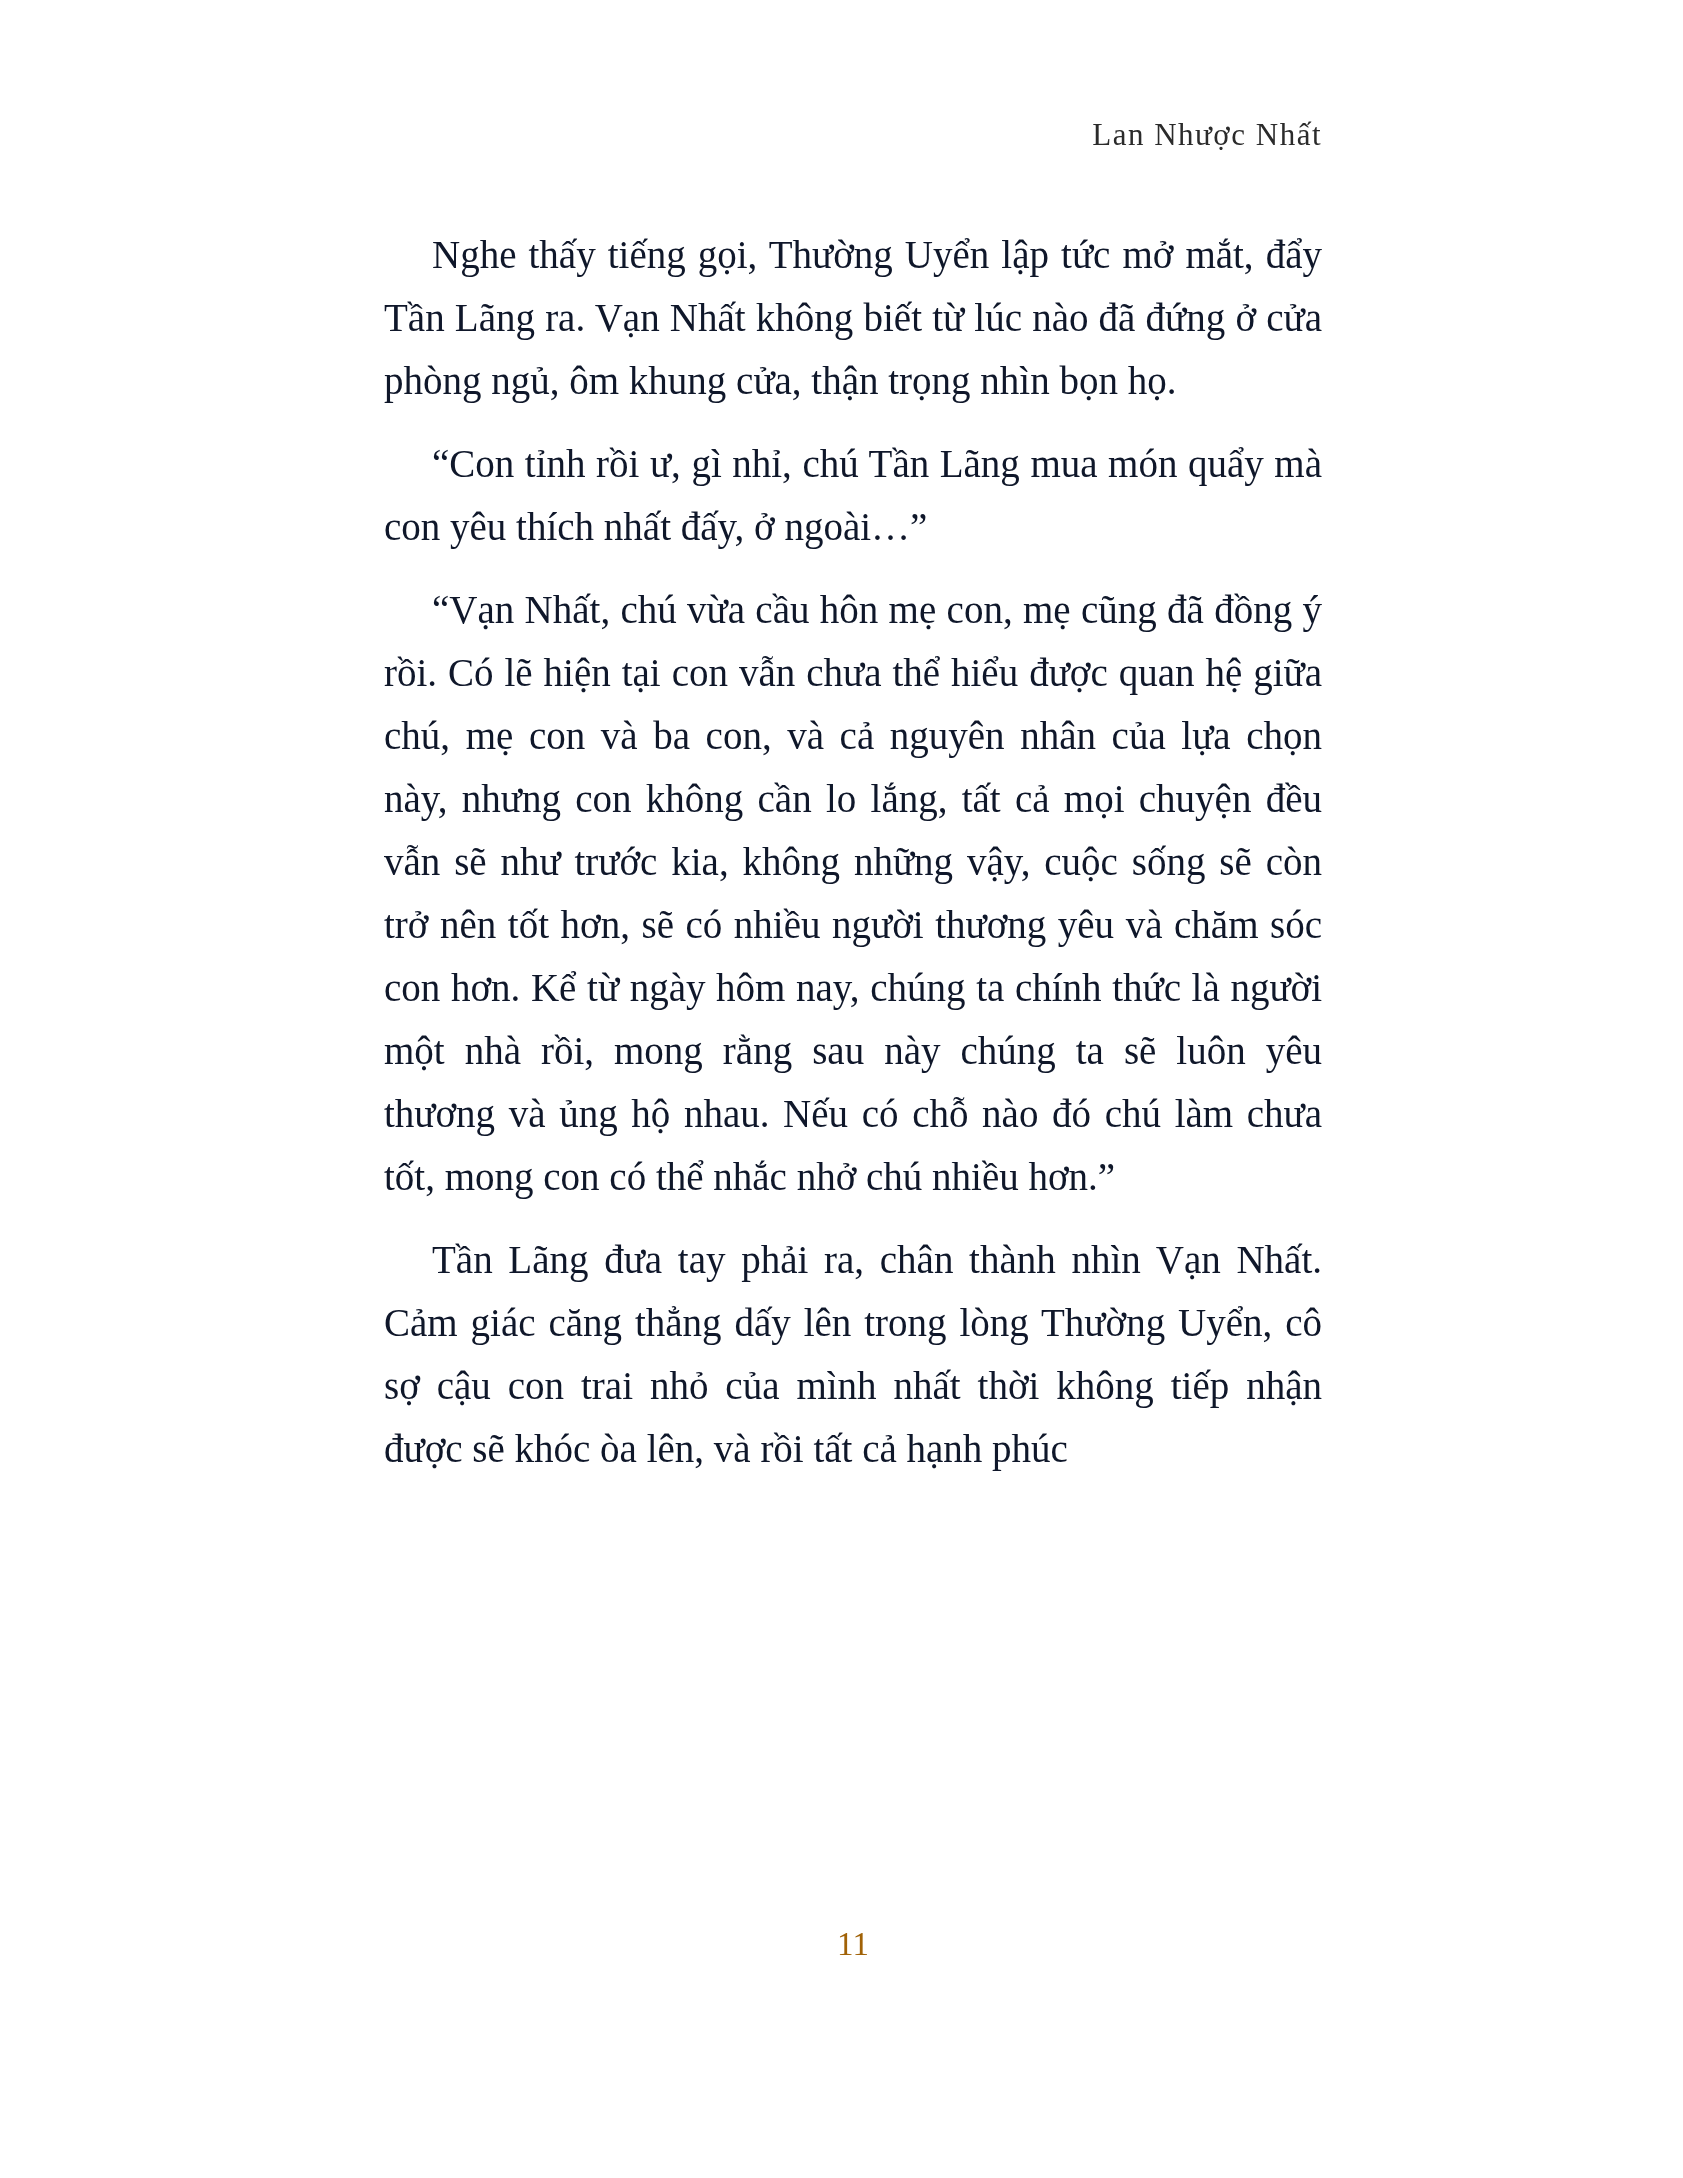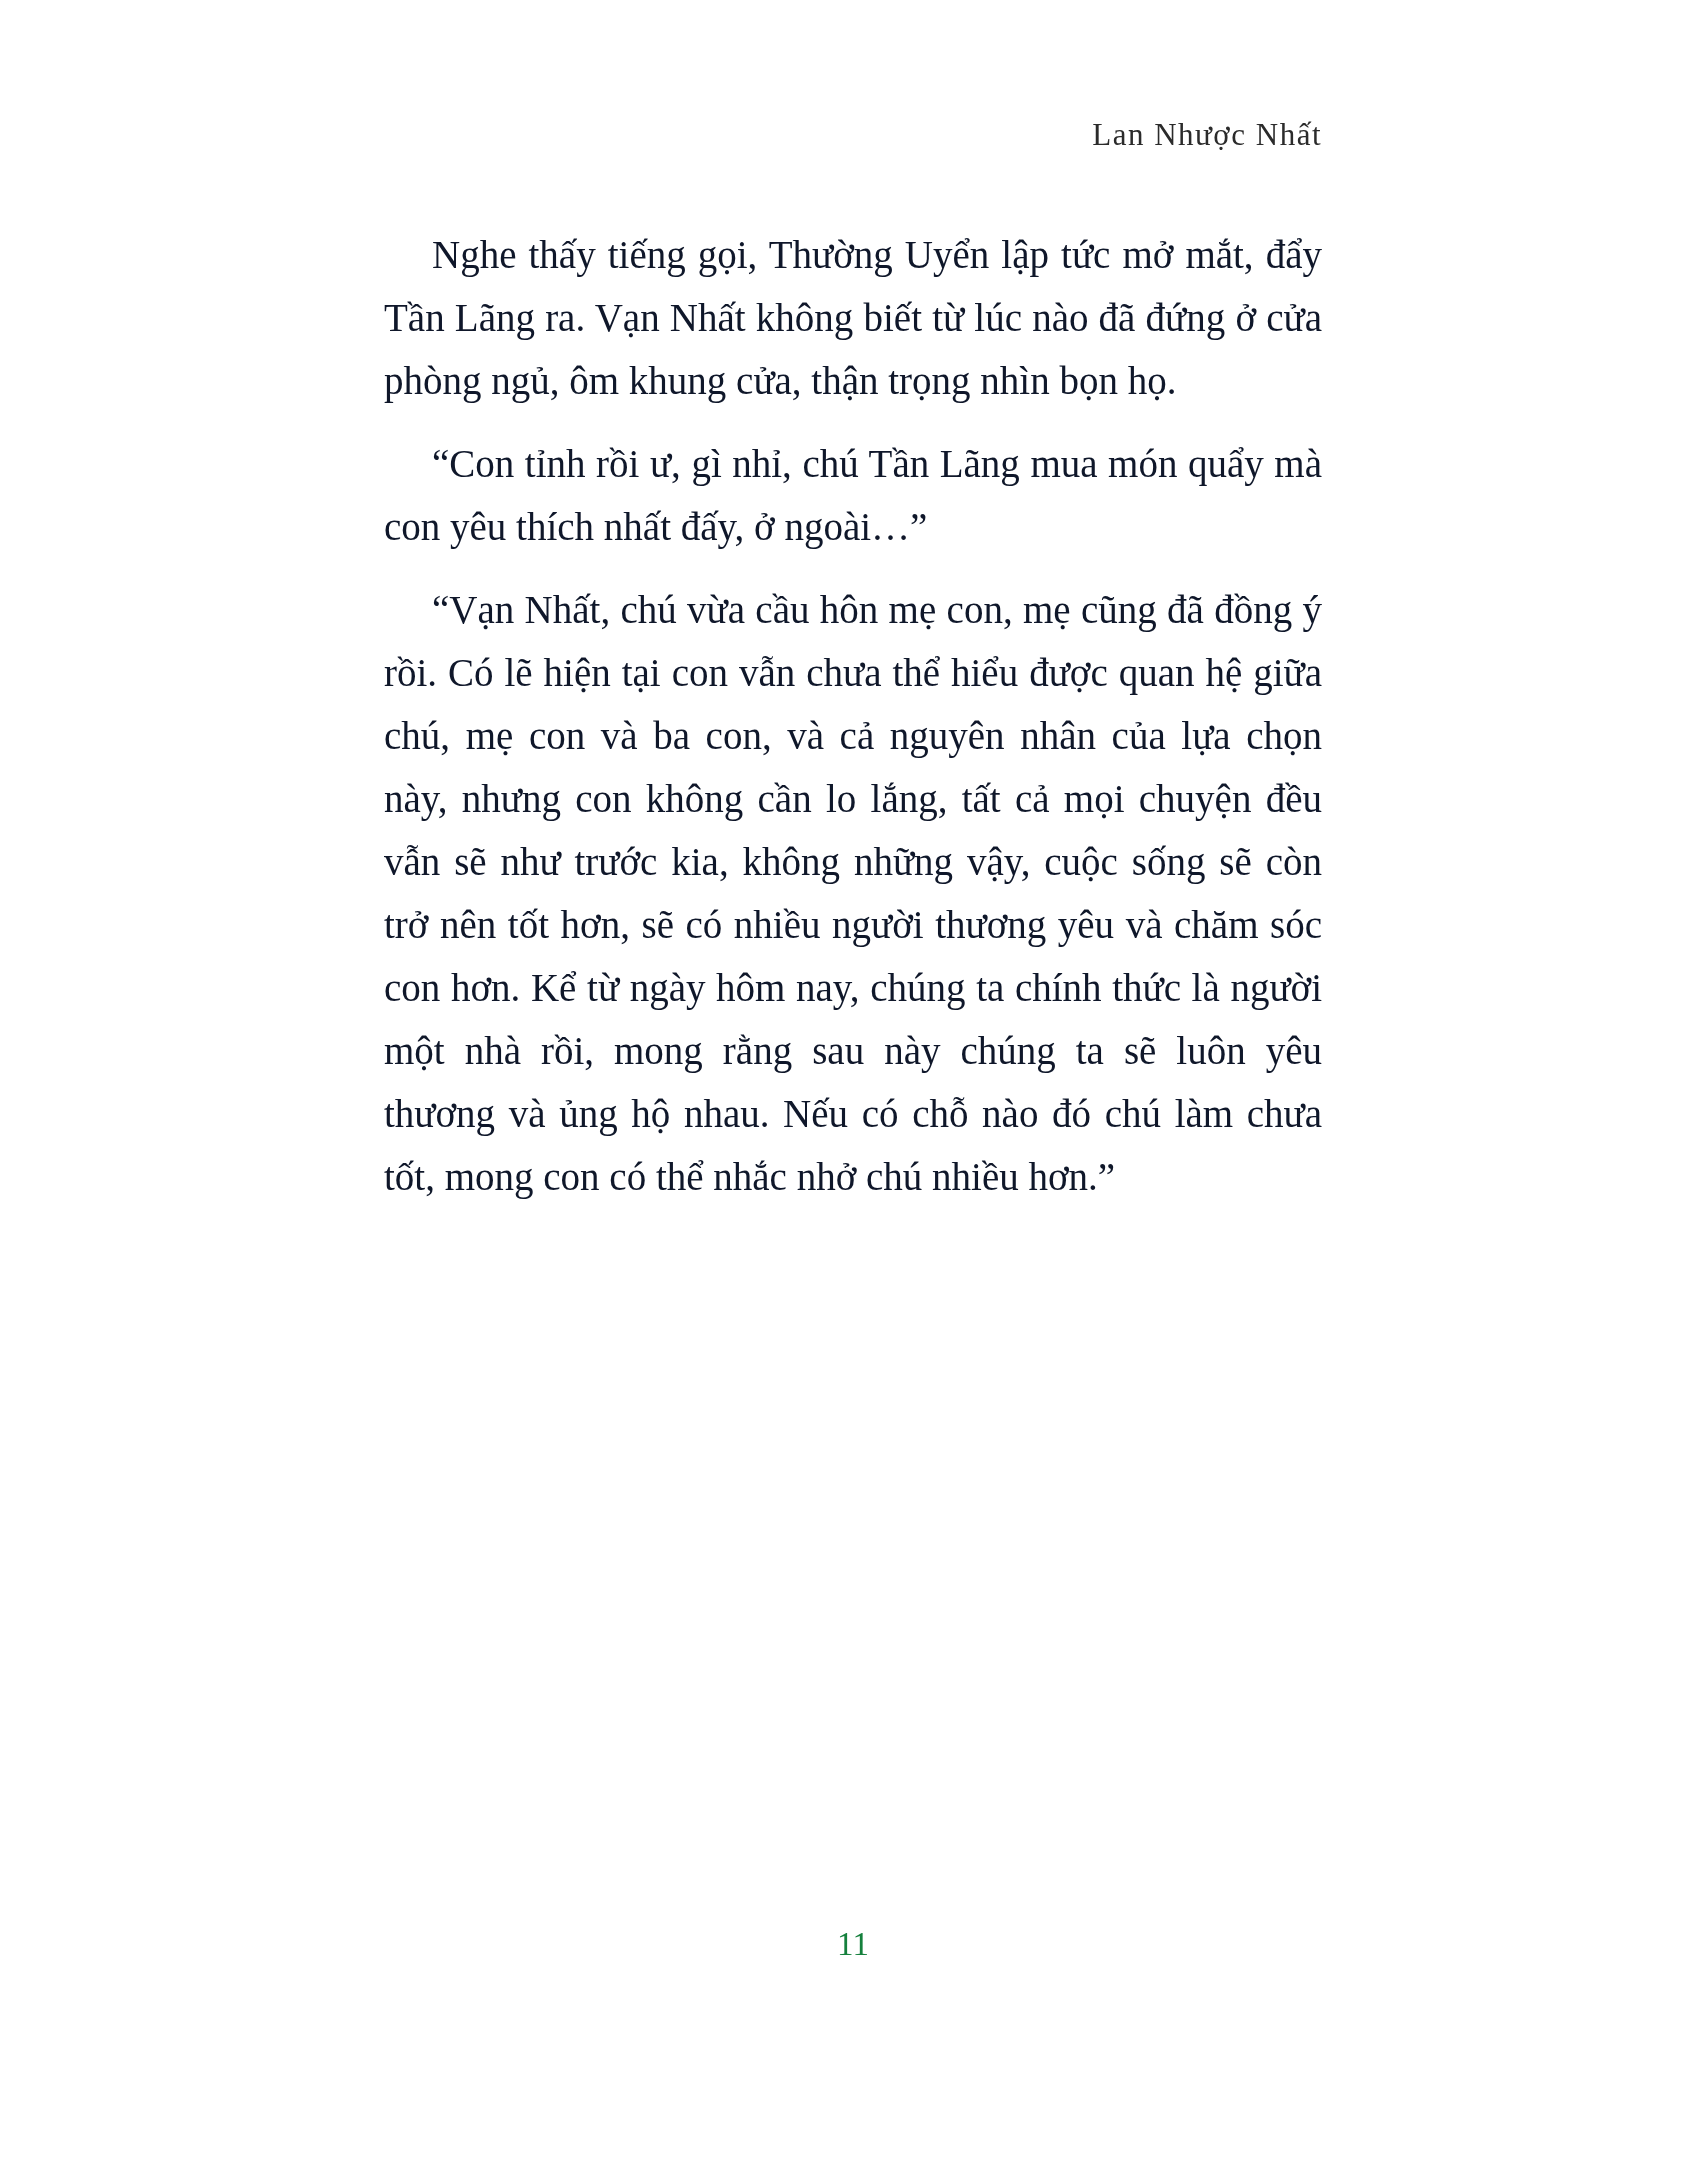--- a/index.html
+++ b/index.html
@@ -40,32 +40,33 @@
     margin: 0 0 20px 0;
     text-indent: 48px;
   }
   .page-number {
     position: absolute;
     top: 1926px;
     left: 384px;
     width: 938px;
     text-align: center;
     font-size: 33px;
-    color: #15803d;
+    color: #a16207;
   }
 </style>
 </head>
 <body>
 
 <div class="page">
 
   <div class="running-header">Lan Nhược Nhất</div>
 
   <div class="body-text">
     <p>Nghe thấy tiếng gọi, Thường Uyển lập tức mở mắt, đẩy Tần Lãng ra. Vạn Nhất không biết từ lúc nào đã đứng ở cửa phòng ngủ, ôm khung cửa, thận trọng nhìn bọn họ.</p>
     <p>“Con tỉnh rồi ư, gì nhỉ, chú Tần Lãng mua món quẩy mà con yêu thích nhất đấy, ở ngoài…”</p>
     <p>“Vạn Nhất, chú vừa cầu hôn mẹ con, mẹ cũng đã đồng ý rồi. Có lẽ hiện tại con vẫn chưa thể hiểu được quan hệ giữa chú, mẹ con và ba con, và cả nguyên nhân của lựa chọn này, nhưng con không cần lo lắng, tất cả mọi chuyện đều vẫn sẽ như trước kia, không những vậy, cuộc sống sẽ còn trở nên tốt hơn, sẽ có nhiều người thương yêu và chăm sóc con hơn. Kể từ ngày hôm nay, chúng ta chính thức là người một nhà rồi, mong rằng sau này chúng ta sẽ luôn yêu thương và ủng hộ nhau. Nếu có chỗ nào đó chú làm chưa tốt, mong con có thể nhắc nhở chú nhiều hơn.”</p>
+    <p>Tần Lãng đưa tay phải ra, chân thành nhìn Vạn Nhất. Cảm giác căng thẳng dấy lên trong lòng Thường Uyển, cô sợ cậu con trai nhỏ của mình nhất thời không tiếp nhận được sẽ khóc òa lên, và rồi tất cả hạnh phúc</p>
   </div>
 
   <div class="page-number">11</div>
 
 </div>
 
 
 </body></html>

